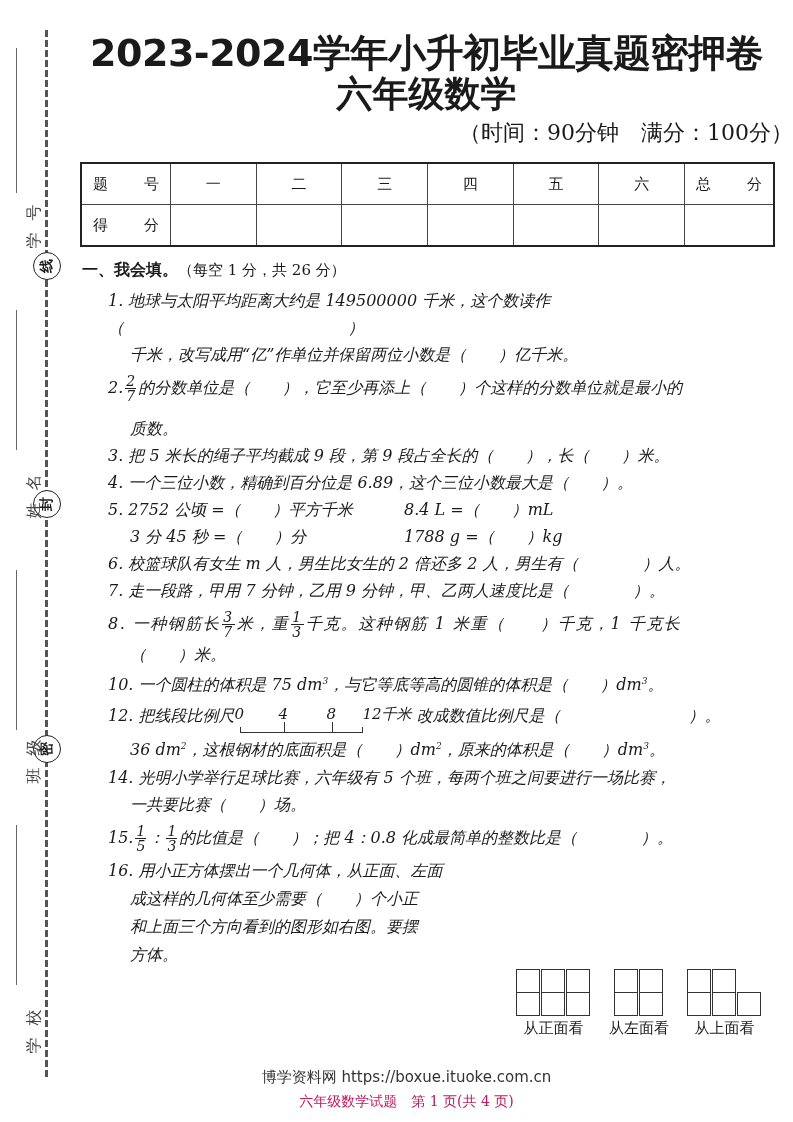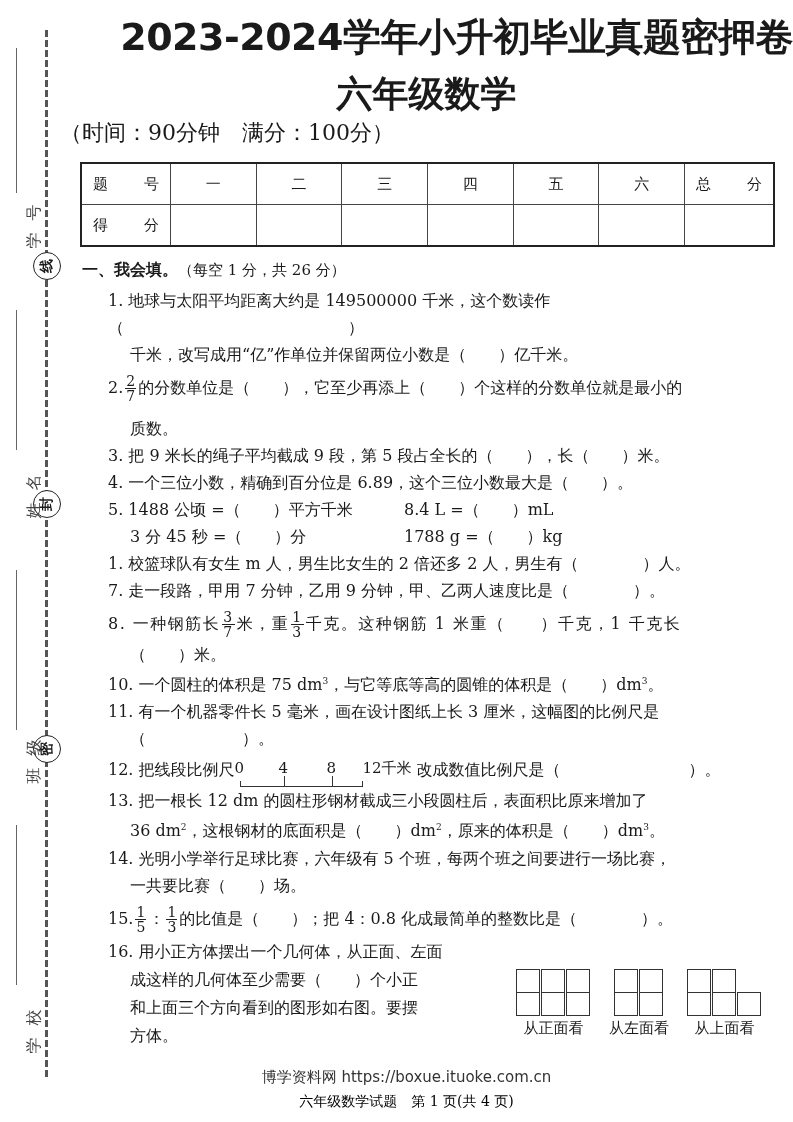--- a/index.html
+++ b/index.html
@@ -7,50 +7,50 @@
          font-family:"DejaVu Serif","Liberation Serif",serif; color:#1a1a1a; }
   .margin-strip { position:absolute; left:0; top:0; width:80px; height:1122px; }
   .dotline-inner { position:absolute; left:45px; top:30px; width:3px; height:1050px;
              background: repeating-linear-gradient(to bottom, #555 0 7px, #fff 7px 10px); }
   .seal { position:absolute; left:33px; width:26px; height:26px; border:1.5px solid #222; border-radius:50%;
           background:#fff; font-size:14px; display:flex; align-items:center; justify-content:center;
           transform:rotate(-90deg); font-weight:bold; }
   .vlabel { position:absolute; left:6px; font-size:16px; color:#444; transform:rotate(-90deg); white-space:nowrap; letter-spacing:12px; }
   .vline { position:absolute; left:16px; width:1px; background:#666; }
 
-  .title1 { position:absolute; left:0; right:0; top:12px; text-align:right;
+  .title1 { position:absolute; left:0; right:0; top:28px; text-align:center;
             font-family:"DejaVu Sans","Liberation Sans",sans-serif; font-size:38px; font-weight:bold; letter-spacing:-0.5px; margin-left:60px; }
   .title2 { position:absolute; left:0; right:0; top:70px; text-align:center;
             font-family:Liberation Mono, monospace; font-size:36px; font-weight:bold; margin-left:60px; }
-  .subtitle { position:absolute; left:0; right:0; top:118px; text-align:left; font-size:22px; margin-left:60px; }
+  .subtitle { position:absolute; left:0; right:0; top:118px; text-align:right; font-size:22px; margin-left:60px; }
 
   table.score { position:absolute; left:80px; top:162px; width:695px; border-collapse:collapse; font-family:"DejaVu Sans","Liberation Sans",sans-serif; font-size:15px; }
   table.score td { border:1px solid #444; height:38px; text-align:center; }
   table.score { border:2px solid #222; }
   table.score td.hd { width:86px; }
   .spaced { display:flex; justify-content:space-between; padding:0 10px; }
 
   .content { position:absolute; left:82px; top:256px; width:700px; font-size:16px; line-height:27px; }
   .sec { font-family:"DejaVu Sans","Liberation Sans",sans-serif; font-weight:bold; }
   .sec .note { font-weight:normal; font-family:"DejaVu Serif","Liberation Serif",serif; font-size:15px; }
-  .q { padding-left:26px; text-indent:-0px; }
+  .q { padding-left:26px; text-indent:-0px;font-style:italic; }
   .frac { display:inline-flex; flex-direction:column; vertical-align:middle; text-align:center; font-size:14px; line-height:14px; margin:0 2px; }
   .frac .n { border-bottom:1px solid #222; padding:0 1px; }
   sup { font-size:9px; }
   .scalebar { display:inline-block; position:relative; width:150px; height:24px; vertical-align:middle; }
   .scalebar .tk { position:absolute; top:-4px; font-size:15px; }
   .scalebar .bar { position:absolute; left:5px; right:8px; top:22px; height:5px; border:1px solid #333; border-top:none; }
   .scalebar .tick { position:absolute; top:17px; width:1px; height:10px; background:#333; }
   .views { position:absolute; left:516px; top:969px; display:flex; gap:18px; }
   .view { text-align:center; font-size:15px; }
   .grid { display:grid; gap:0; }
   .cell { width:24px; height:24px; border:1px solid #333; box-sizing:border-box; margin:-0.5px; }
   .empty { border:none; }
   .footer1 { position:absolute; left:0; right:0; top:1068px; text-align:center; font-family:"DejaVu Sans","Liberation Sans",sans-serif; font-size:15px; color:#333; margin-left:20px; }
-  .footer2 { position:absolute; left:0; right:0; top:1093px; text-align:center; font-size:14px; color:#000000; margin-left:20px; }
+  .footer2 { position:absolute; left:0; right:0; top:1093px; text-align:center; font-size:14px; color:#be185d; margin-left:20px; }
 </style>
 </head>
 <body>
 
 <div class="margin-strip">
   <div class="dotline-inner"></div>
   <div class="seal" style="top:252px">线</div>
   <div class="seal" style="top:490px">封</div>
   <div class="seal" style="top:735px">密</div>
 
@@ -121,66 +121,61 @@
   <div class="q" style="margin-top:6px">
     <div>
       <span>2.</span><span class="frac">
           <span class="n">2</span>
           <span>7</span>
         </span><span>的分数单位是（　　），它至少再添上（　　）个这样的分数单位就是最小的</span>
     </div>
     <div style="padding-left:22px;margin-top:12px">质数。</div>
   </div>
 
-  <div class="q">3. 把 9 米长的绳子平均截成 9 段，第 5 段占全长的（　　），长（　　）米。</div>
+  <div class="q">3. 把 5 米长的绳子平均截成 9 段，第 9 段占全长的（　　），长（　　）米。</div>
   <div class="q">4. 一个三位小数，精确到百分位是 6.89，这个三位小数最大是（　　）。</div>
   <div class="q">
-    <div><span style="display:inline-block;width:296px">5. 1488 公顷 =（　　）平方千米</span><span>8.4 L =（　　）mL</span></div>
+    <div><span style="display:inline-block;width:296px">5. 2752 公顷 =（　　）平方千米</span><span>8.4 L =（　　）mL</span></div>
     <div><span style="display:inline-block;width:296px;padding-left:22px;box-sizing:border-box">3 分 45 秒 =（　　）分</span><span>1788 g =（　　）kg</span></div>
   </div>
-  <div class="q">1. 校篮球队有女生 m 人，男生比女生的 2 倍还多 2 人，男生有（　　　　）人。</div>
+  <div class="q">6. 校篮球队有女生 m 人，男生比女生的 2 倍还多 2 人，男生有（　　　　）人。</div>
   <div class="q">7. 走一段路，甲用 7 分钟，乙用 9 分钟，甲、乙两人速度比是（　　　　）。</div>
 
   <div class="q" style="margin-top:6px">
     <div style="letter-spacing:1.5px">
       <span>8. 一种钢筋长</span><span class="frac">
           <span class="n">3</span>
           <span>7</span>
         </span><span>米，重</span><span class="frac">
           <span class="n">1</span>
           <span>3</span>
         </span><span>千克。这种钢筋 1 米重（　　）千克，1 千克长</span>
     </div>
     <div style="padding-left:22px;margin-top:2px">（　　）米。</div>
   </div>
 
 
   <div class="q">
     <span>10. 一个圆柱的体积是 75 dm</span><sup>3</sup><span>，与它等底等高的圆锥的体积是（　　）dm</span><sup>3</sup><span>。</span>
   </div>
 
-  <div class="q">
-    <div>11. 有一个机器零件长 5 毫米，画在设计图纸上长 3 厘米，这幅图的比例尺是</div>
-    <div style="padding-left:22px">（　　　　　　）。</div>
-  </div>
 
   <div class="q" style="margin-top:4px">
     <span>12. 把线段比例尺</span><span class="scalebar">
       <span class="tk" style="left:0">0</span>
       <span class="tk" style="left:44px">4</span>
       <span class="tk" style="left:92px">8</span>
       <span class="tk" style="left:128px;white-space:nowrap">12千米</span>
       <span class="bar" style="right:22px"></span>
       <span class="tick" style="left:49px"></span>
       <span class="tick" style="left:97px"></span>
     </span><span style="margin-left:32px">改成数值比例尺是（　　　　　　　　）。</span>
   </div>
 
   <div class="q" style="margin-top:4px">
-    <div>13. 把一根长 12 dm 的圆柱形钢材截成三小段圆柱后，表面积比原来增加了</div>
     <div style="padding-left:22px"><span>36 dm</span><sup>2</sup><span>，这根钢材的底面积是（　　）dm</span><sup>2</sup><span>，原来的体积是（　　）dm</span><sup>3</sup><span>。</span></div>
   </div>
 
   <div class="q">
     <div>14. 光明小学举行足球比赛，六年级有 5 个班，每两个班之间要进行一场比赛，</div>
     <div style="padding-left:22px">一共要比赛（　　）场。</div>
   </div>
 
   <div class="q" style="margin-top:6px">
     <span>15.</span><span class="frac">

